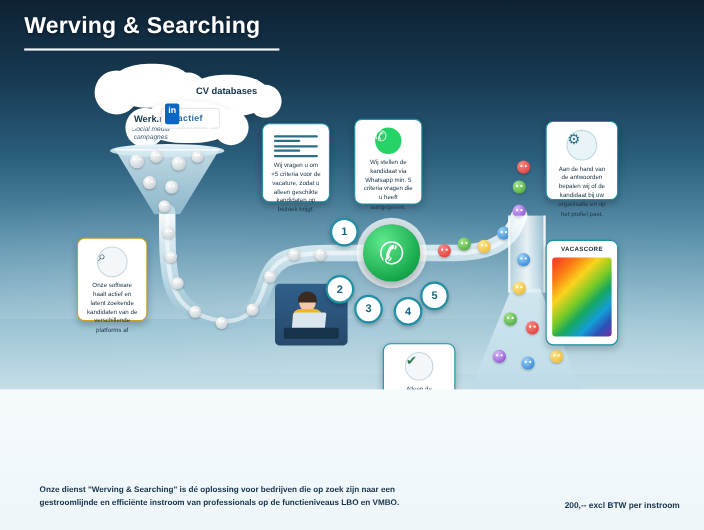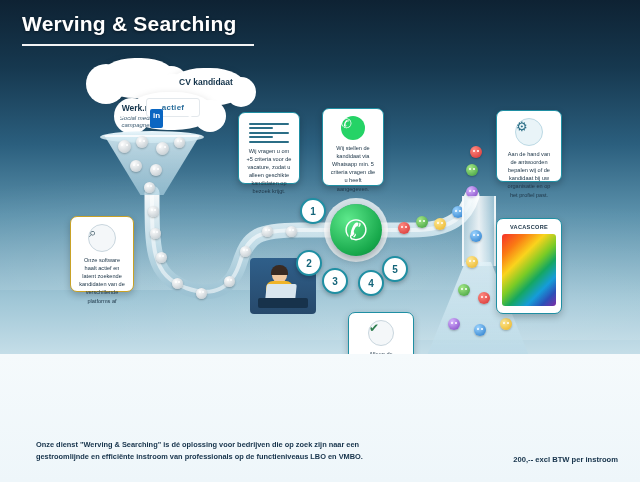--- a/index.html
+++ b/index.html
@@ -46,21 +46,21 @@
   .cl-werk{left:104px;top:66px;width:66px;font-size:8.5px;font-weight:bold;margin-top:38px;}
   .cl-werk .sub{display:block;font-size:6px;font-weight:normal;font-style:italic;color:#3b5a70;margin-top:1px;}
   .cl-cv{left:170px;top:78px;width:72px;font-size:8.5px;font-weight:bold;}
 
   .badge-in{
     position:absolute;left:146px;top:98px;width:52px;height:17px;border-radius:3px;
     background:#ffffff;border:1px solid #e3e8ec;display:flex;align-items:center;justify-content:center;
     font-size:8px;font-weight:bold;color:#2b6e9c;letter-spacing:.3px;
   }
   .badge-li{
-    position:absolute;left:150px;top:109px;width:13px;height:19px;border-radius:2px;background:#0a66c2;
+    position:absolute;left:150px;top:94px;width:13px;height:19px;border-radius:2px;background:#0a66c2;
     color:#fff;font-size:8px;font-weight:bold;line-height:13px;text-align:center;
   }
 
   .arrow-down{position:absolute;width:0;height:0;border-left:4px solid transparent;border-right:4px solid transparent;border-top:7px solid #ffffff;opacity:.9;}
 
   
   .funnel{
     position:absolute;left:104px;top:135px;width:96px;height:58px;
     background:linear-gradient(180deg,rgba(214,236,244,.88),rgba(168,206,222,.7));
     clip-path:polygon(0 0,100% 0,62% 100%,38% 100%);
@@ -201,21 +201,21 @@
   </svg>
 
   <div class="cloud c1"></div>
   <div class="cloud c2"></div>
   <div class="cloud c3"></div>
 
   <div class="cloud-label cl-werk">
     <span>Werk.nl</span>
     <span class="sub">Social media campagnes</span>
   </div>
-  <div class="cloud-label cl-cv">CV kandidaat</div>
+  <div class="cloud-label cl-cv">CV databases</div>
 
   <div class="badge-in">actief</div>
   <div class="badge-li">in</div>
 
   <div class="arrow-down" style="left:118px;top:112px;"></div>
   <div class="arrow-down" style="left:186px;top:112px;"></div>
   <div class="arrow-down" style="left:214px;top:120px;"></div>
 
   <div class="funnel-rim"></div>
   <div class="funnel"></div>

